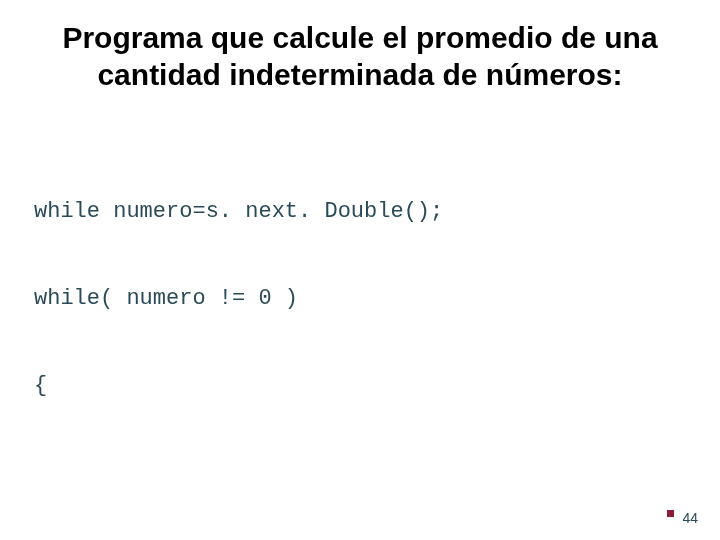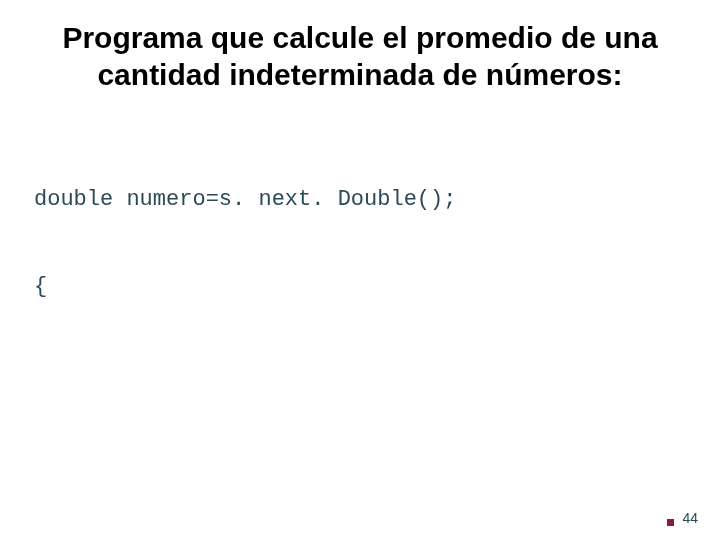--- a/index.html
+++ b/index.html
@@ -13,57 +13,58 @@
   }
   .slide {
     padding: 20px 28px 0 28px;
   }
   .title {
     font-size: 30px;
     font-weight: 700;
     color: #000;
     text-align: center;
     line-height: 1.22;
-    margin-bottom: 34px;
+    margin-bottom: 46px;
     padding: 0 8px;
   }
   .code {
     font-family: "Courier New", Courier, monospace;
     font-size: 22px;
     color: #2a4a58;
     line-height: 1.32;
     white-space: pre;
     padding-left: 6px;
   }
   .footer {
     position: absolute;
     bottom: 14px;
     right: 22px;
     display: flex;
-    align-items: flex-end;
+    align-items: flex-start;
     gap: 8px;
   }
   .bullet {
     width: 7px;
     height: 7px;
     background: #8a1e3a;
   }
   .pagenum {
     font-size: 14px;
     color: #2a4a58;
     font-family: Arial, Helvetica, sans-serif;
   }
 </style>
 </head>
 <body>
 
 <div class="slide">
   <h1 class="title">Programa que calcule el promedio de una cantidad indeterminada de números:</h1>
   <div class="code">
-    <div>double numero=s. next. Double();</div>
+    <div>while numero=s. next. Double();</div>
+    <div>while( numero != 0 )</div>
     <div>{</div>
     
     
     
     
     
   </div>
 </div>
 
 <div class="footer">

